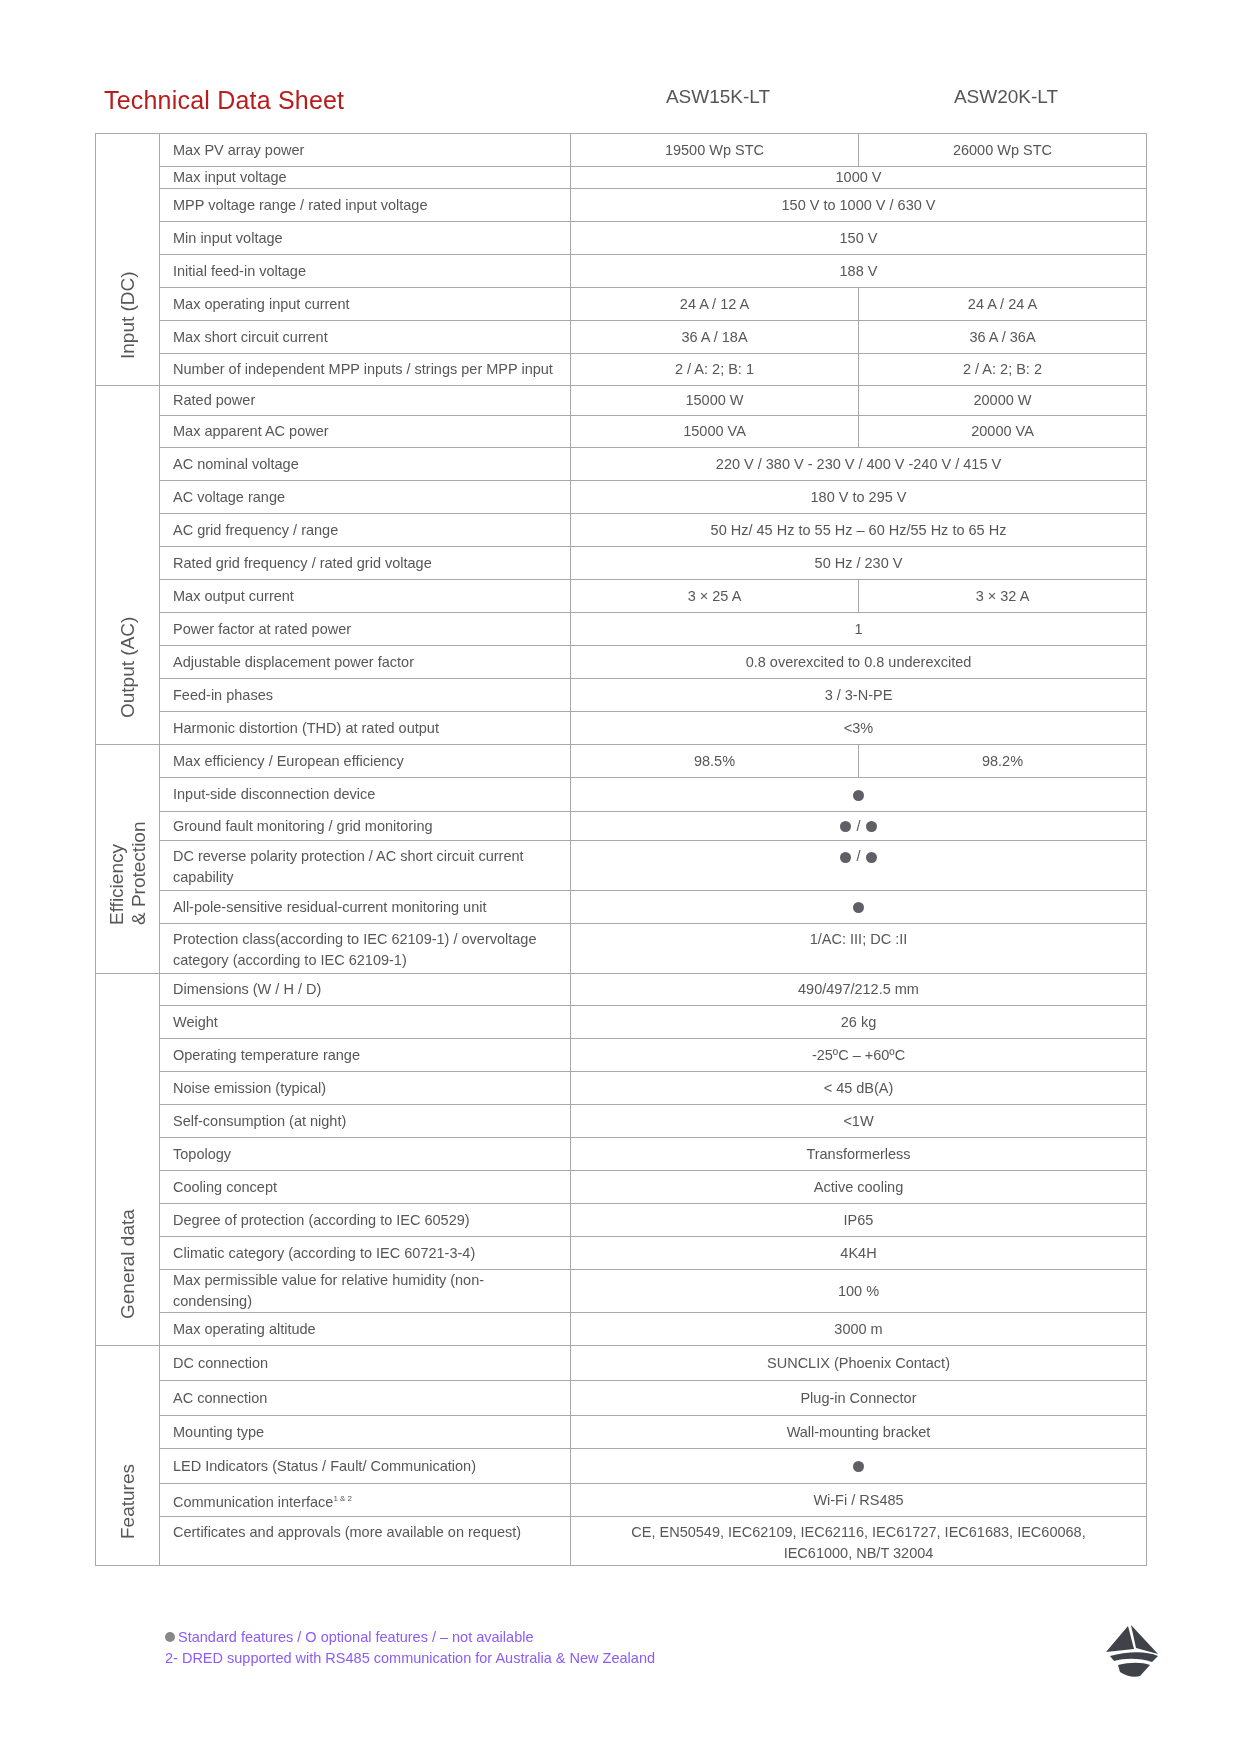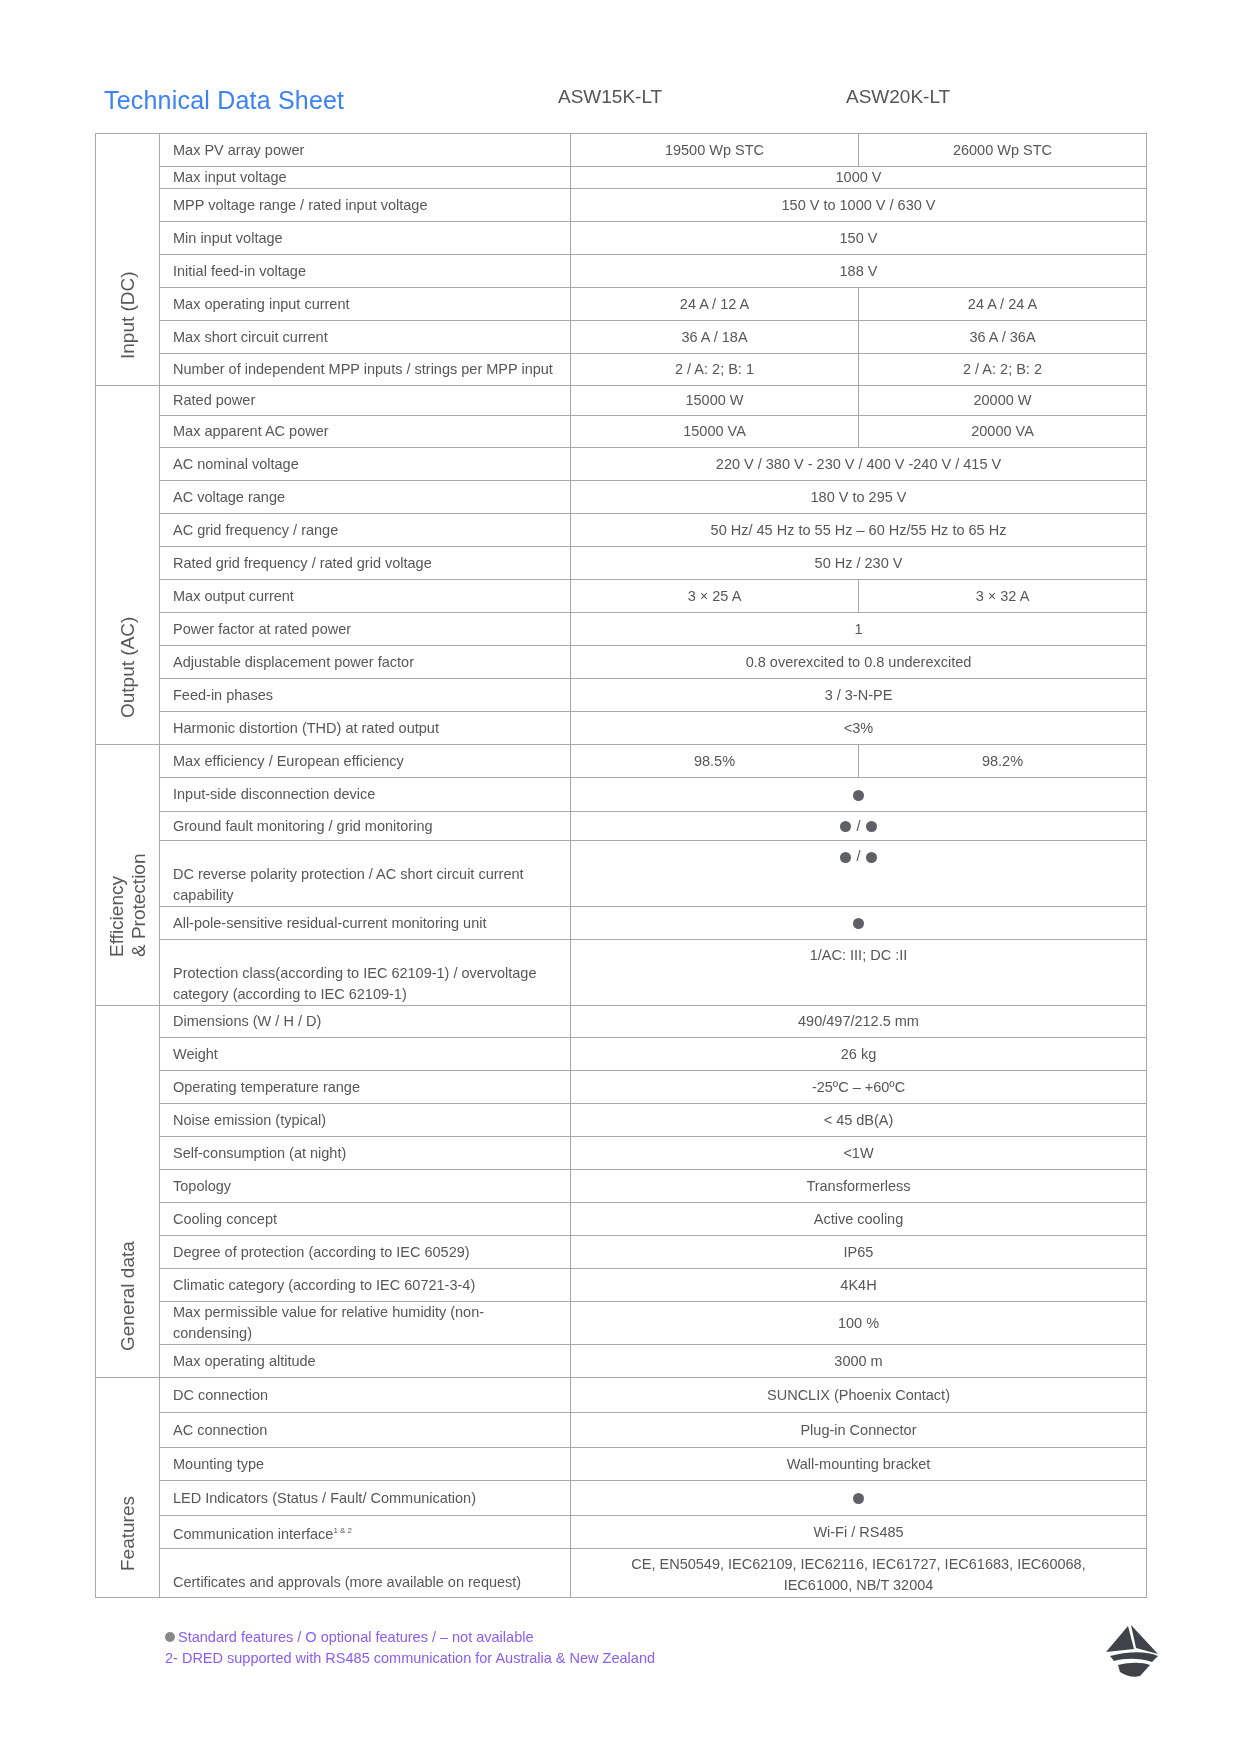--- a/index.html
+++ b/index.html
@@ -2,25 +2,25 @@
 <html><head>
 <meta charset="utf-8">
 <style>
   html, body { margin: 0; padding: 0; background: #ffffff; }
   body {
     width: 1241px; height: 1754px; position: relative; overflow: hidden;
     font-family: "Liberation Sans", sans-serif; color: #5a5a5a;
   }
   .doc-title {
     position: absolute; left: 104px; top: 86px;
-    font-size: 25px; color: #3b82f6; letter-spacing: 0.2px;
+    font-size: 25px; color: #b91c1c; letter-spacing: 0.2px;
   }
   .model-head {
     position: absolute; top: 86px; font-size: 19px; color: #555;
-    width: 320px; 
+    width: 320px; text-align: center;
   }
   .model-a { left: 558px; }
   .model-b { left: 846px; }
 
   .spec-table {
     position: absolute; left: 95px; top: 133px; width: 1051px;
     border-collapse: collapse; table-layout: fixed;
     font-size: 14.5px; color: #575757;
   }
   .spec-table td {
@@ -33,21 +33,21 @@
   .col-b { width: 288px; }
 
   td.sec-cell { position: relative; }
   .sec-label {
     position: absolute; left: 50%; bottom: 4px;
     transform-origin: 0 0;
     transform: rotate(-90deg) translateY(-50%);
     white-space: nowrap; font-size: 19px; color: #575757; line-height: 22px;
   }
   td.param { padding-left: 13px; padding-right: 10px; }
-  td.param.multi { vertical-align: top; padding-top: 23px; }
+  td.param.multi { vertical-align: top; padding-top: 5px; }
   td.val { text-align: center; }
   td.val.multi { vertical-align: top; padding-top: 5px; }
   .dot {
     display: inline-block; width: 11px; height: 11px; border-radius: 50%;
     background: #5e6066; vertical-align: middle; margin: 0 1px;
   }
   .sup { font-size: 8px; vertical-align: super; text-align: center; }
 
   .footer-notes {
     position: absolute; left: 165px; top: 1627px; font-size: 14.5px; color: #8b5cf6;

